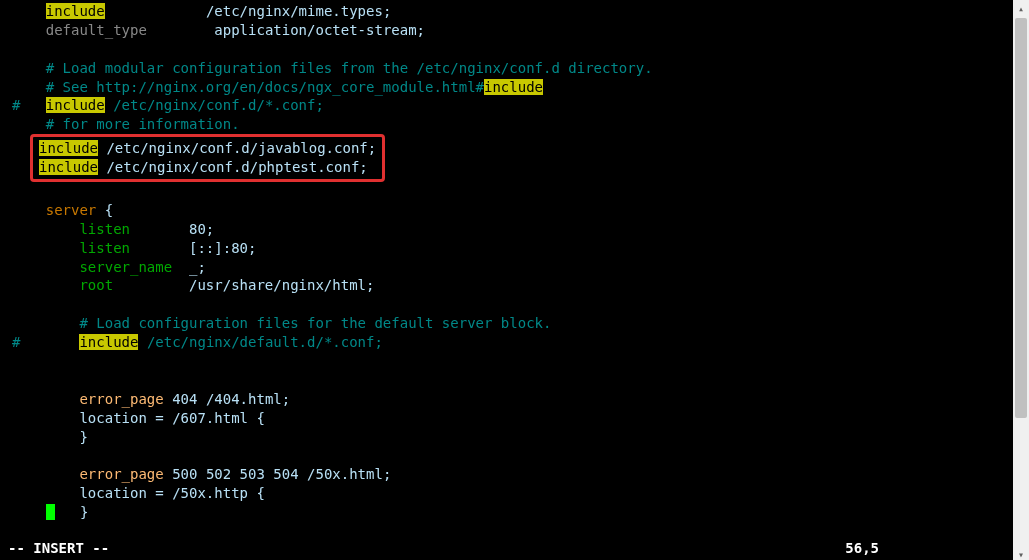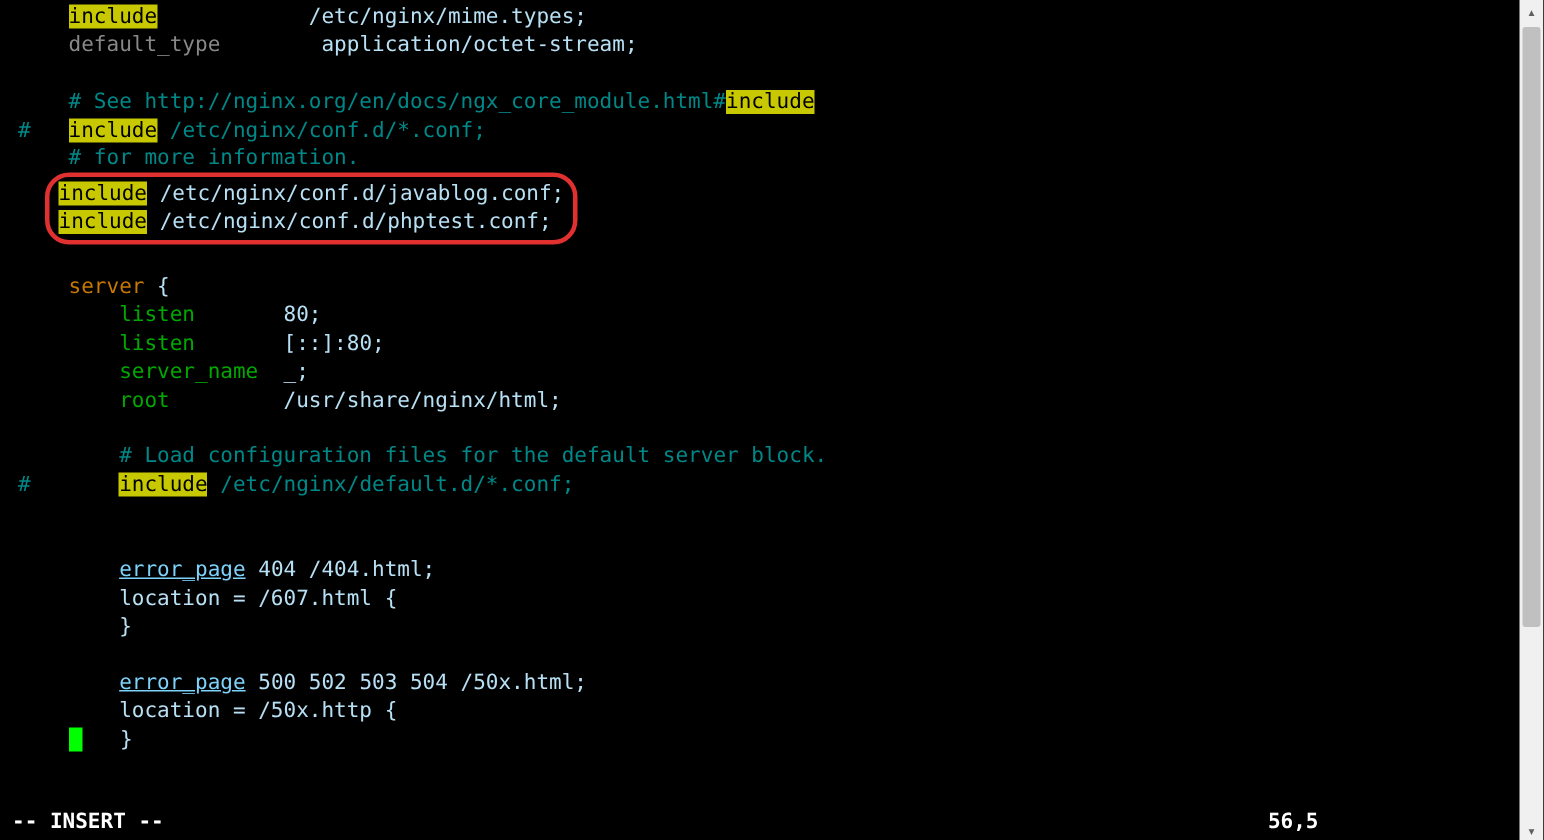--- a/index.html
+++ b/index.html
@@ -47,24 +47,24 @@
   text-align: center;
 }
 .scroll-arrow.up { top: 2px; }
 .scroll-arrow.down { bottom: 2px; }
 .line { white-space: pre; padding: 0 12px; }
 .hl { background: #c8c800; color: #000; }
 .gray { color: #888; }
 .teal { color: #008888; }
 .orange { color: #c87800; }
 .green { color: #00a800; }
-.red { color: #7dd3fc; text-decoration: underline; }
+.red { color: #fdba74; }
 .boxed {
   border: 3px solid #e03030;
-  border-radius: 16px;
+  border-radius: 4px;
   margin: 0 6px;
   padding: 2px 0;
   display: inline-block;
 }
 .box-wrap { padding-left: 24px; }
 .cursor {
   display: inline-block;
   width: 9px;
   height: 16px;
   background: #00ff00;
@@ -83,20 +83,21 @@
 .status-pos { position: absolute; right: 130px; margin-left: 36px; }
 .status-pct { position: absolute; right: 20px; margin-top: 24px; }
 </style>
 </head>
 <body>
 
 <div class="editor">
   <div class="line">    <span class="hl">include</span><span>            /etc/nginx/mime.types;</span></div>
   <div class="line">    <span class="gray">default_type</span><span>        application/octet-stream;</span></div>
   <div class="line">&nbsp;</div>
+  <div class="line teal">    <span># Load modular configuration files from the /etc/nginx/conf.d directory.</span></div>
   <div class="line">    <span class="teal"># See http://nginx.org/en/docs/ngx_core_module.html#</span><span class="hl">include</span></div>
   <div class="line"><span class="teal">#   </span><span class="hl">include</span><span class="teal"> /etc/nginx/conf.d/*.conf;</span></div>
   <div class="line teal">    <span># for more information.</span></div>
   <div class="box-wrap"><div class="boxed">
     <div class="line" style="padding:0 6px"><span class="hl">include</span><span> /etc/nginx/conf.d/javablog.conf;</span></div>
     <div class="line" style="padding:0 6px"><span class="hl">include</span><span> /etc/nginx/conf.d/phptest.conf;</span></div>
   </div></div>
   <div class="line">&nbsp;</div>
   <div class="line">    <span class="orange">server</span><span> {</span></div>
   <div class="line">        <span class="green">listen</span><span>       80;</span></div>

